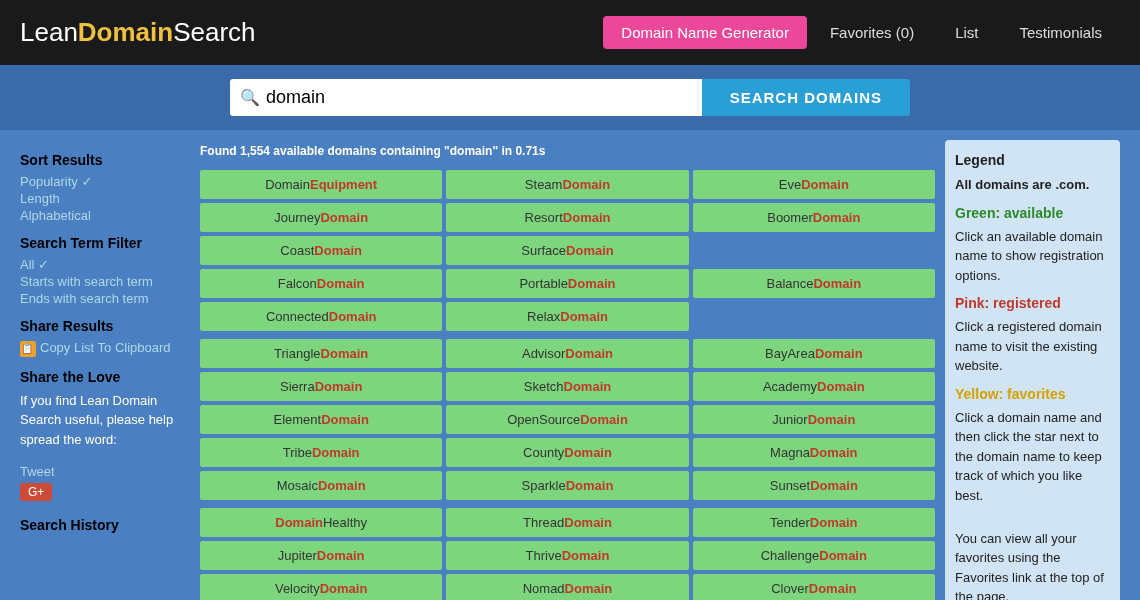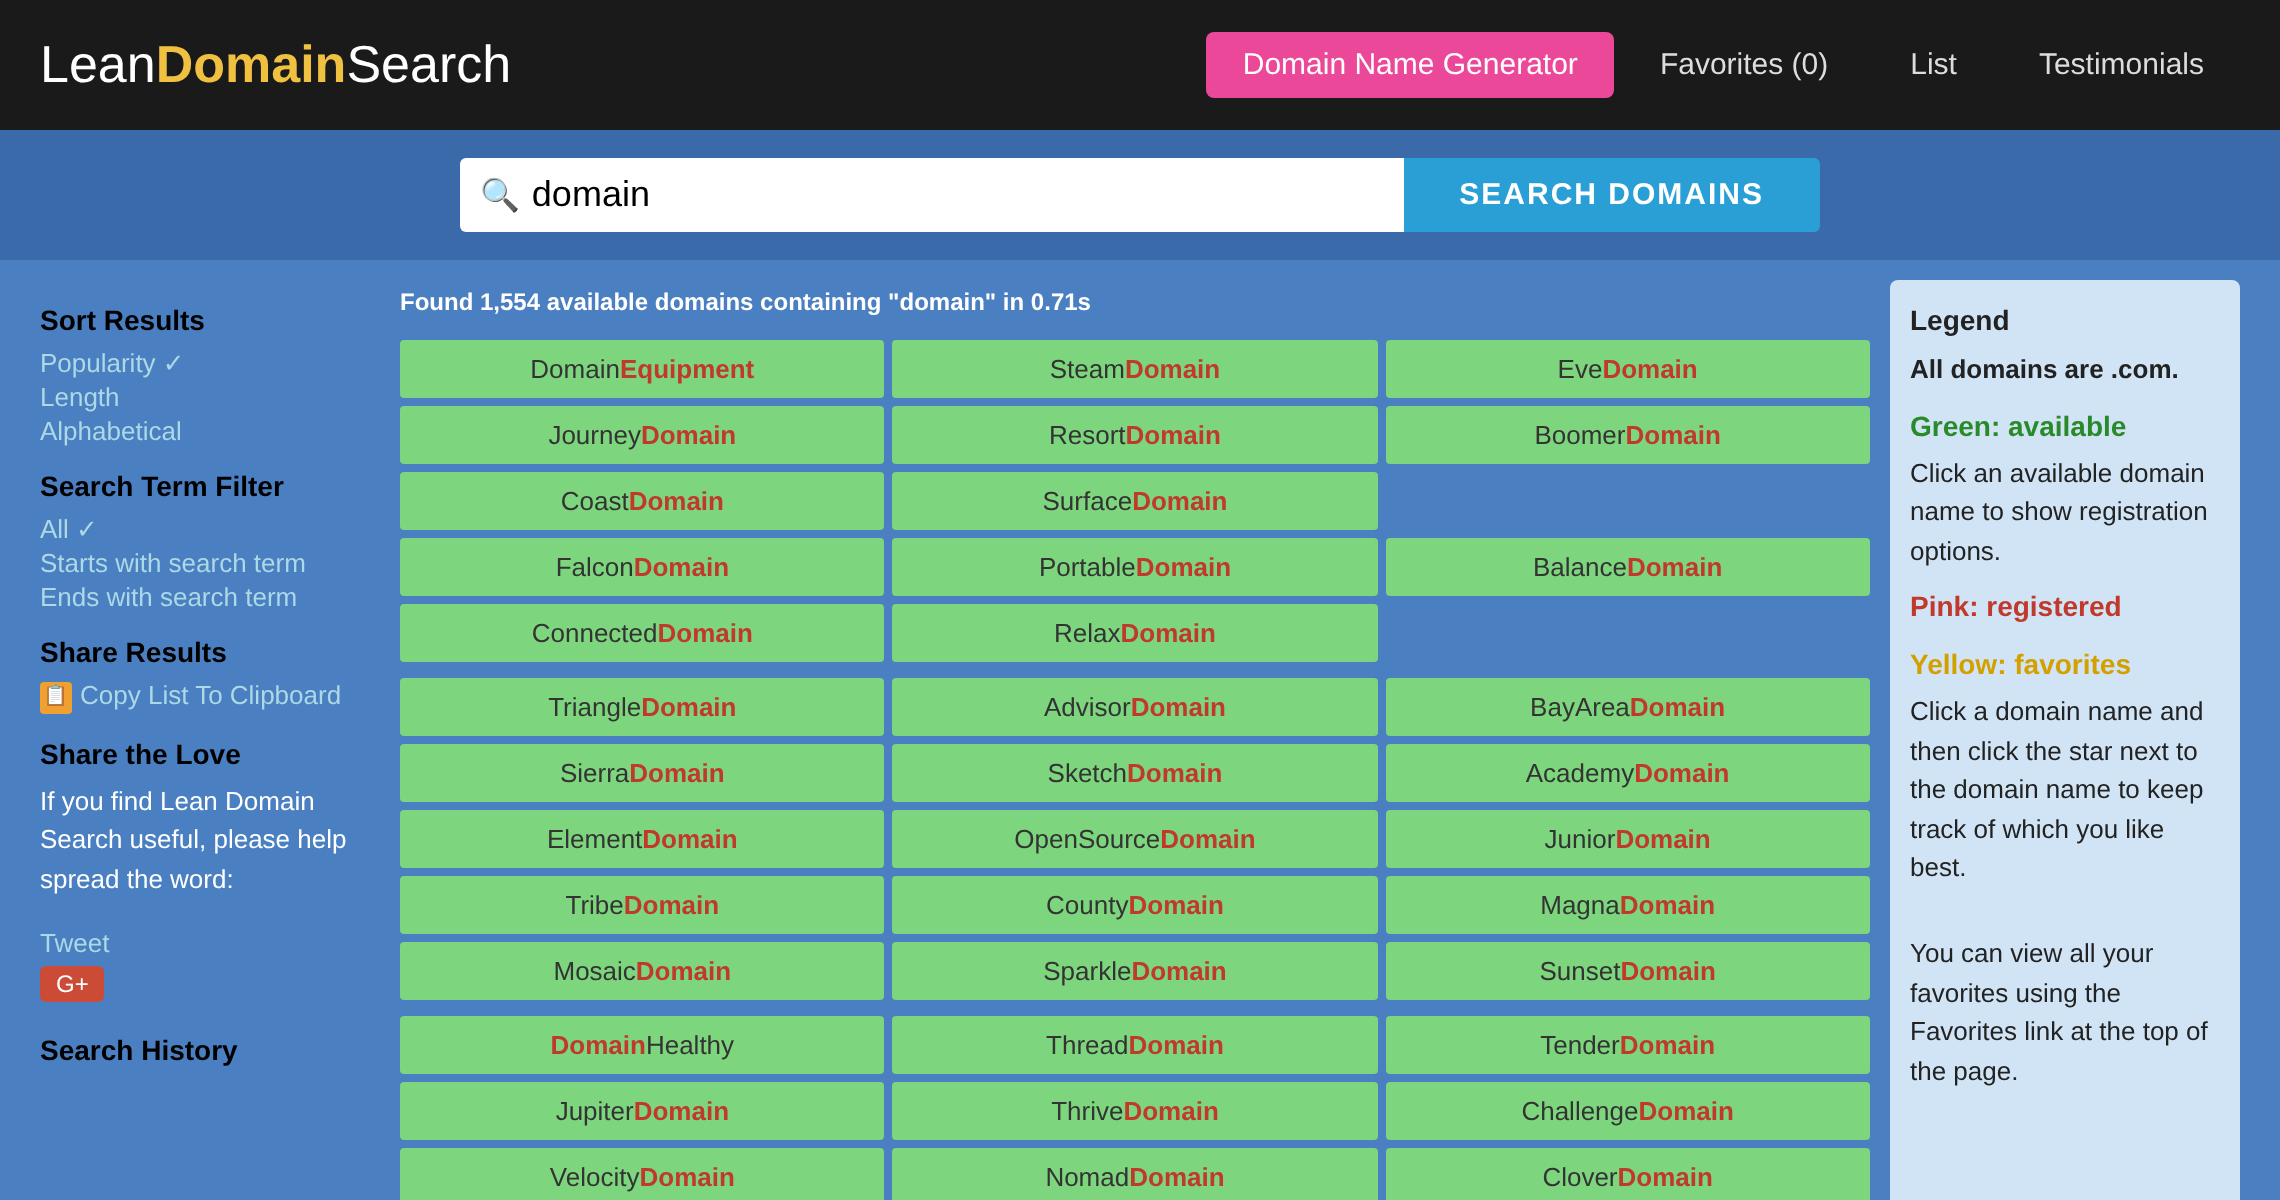--- a/index.html
+++ b/index.html
@@ -314,19 +314,20 @@
         </div>
       </div>
   </div>
 
   <div id="legend">
     <div id="legend-title">Legend</div>
     <div class="all-com">All domains are .com.</div>
     <div class="green-label">Green: available</div>
     <p>Click an available domain name to show registration options.</p>
     <div class="pink-label">Pink: registered</div>
+    <p>Click a registered domain name to visit the existing website.</p>
     <div class="yellow-label">Yellow: favorites</div>
     <p>Click a domain name and then click the star next to the domain name to keep track of which you like best.</p>
     <br>
     <p>You can view all your favorites using the Favorites link at the top of the page.</p>
   </div>
 
 </div>
 
 </body></html>

